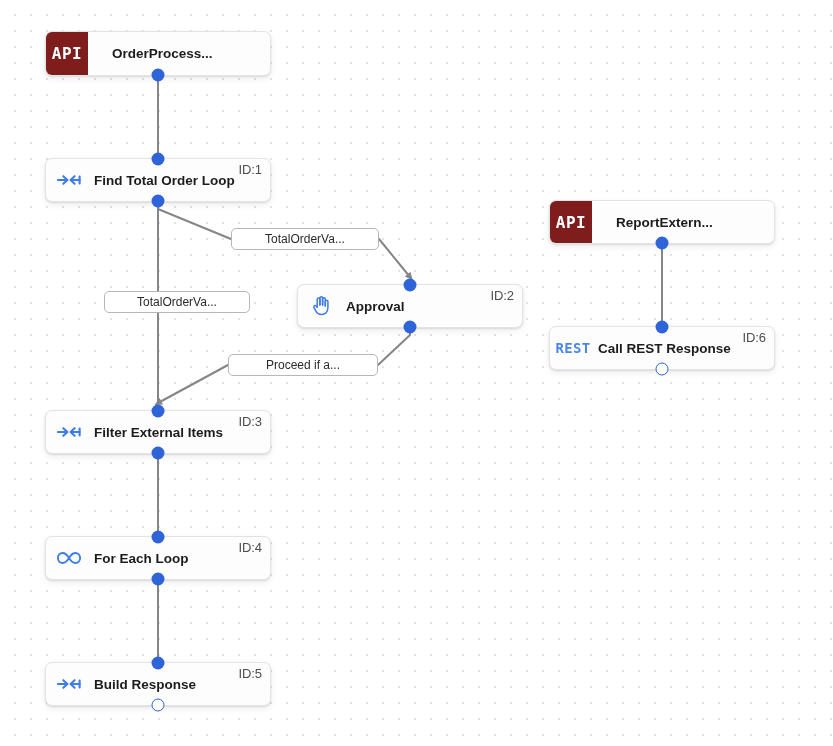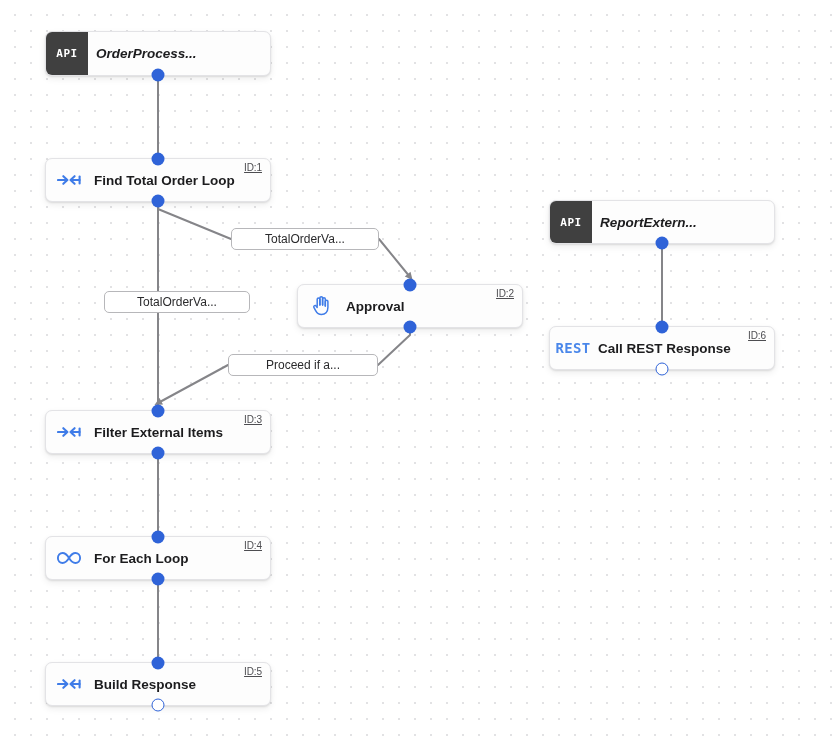--- a/index.html
+++ b/index.html
@@ -45,27 +45,27 @@
     width: 100%;
     height: 100%;
     border-radius: 6px;
     overflow: hidden;
     background: transparent;
   }
   .badge {
     width: 42px;
     height: 100%;
     flex: 0 0 42px;
-    background: #404040;
+    background: #7f1d1d;
     color: #ffffff;
     display: flex;
     align-items: center;
     justify-content: center;
     font-family: "DejaVu Sans Mono", monospace;
-    font-size: 11px;
+    font-size: 16px;
     font-weight: bold;
     letter-spacing: 0.5px;
   }
   .icon-slot {
     width: 46px;
     flex: 0 0 46px;
     display: flex;
     align-items: flex-start;
     justify-content: center;
     color: #3f7ce8;
@@ -78,31 +78,29 @@
     letter-spacing: 0.3px;
   }
   .node-title {
     font-size: 13.5px;
     font-weight: bold;
     color: #1c1c1e;
     white-space: nowrap;
     padding-left: 2px;
   }
   .node-title.with-badge {
-    padding-left: 8px;
-    font-style: italic;
+    padding-left: 24px;
   }
   .node-id {
     position: absolute;
     right: 8px;
     top: 3px;
-    font-size: 10px;
+    font-size: 13px;
     color: #4d4d51;
     letter-spacing: -0.1px;
-    text-decoration: underline;
   }
   .port {
     position: absolute;
     width: 13px;
     height: 13px;
     border-radius: 50%;
     left: 50%;
     transform: translate(-50%, -50%);
     box-sizing: border-box;
   }

